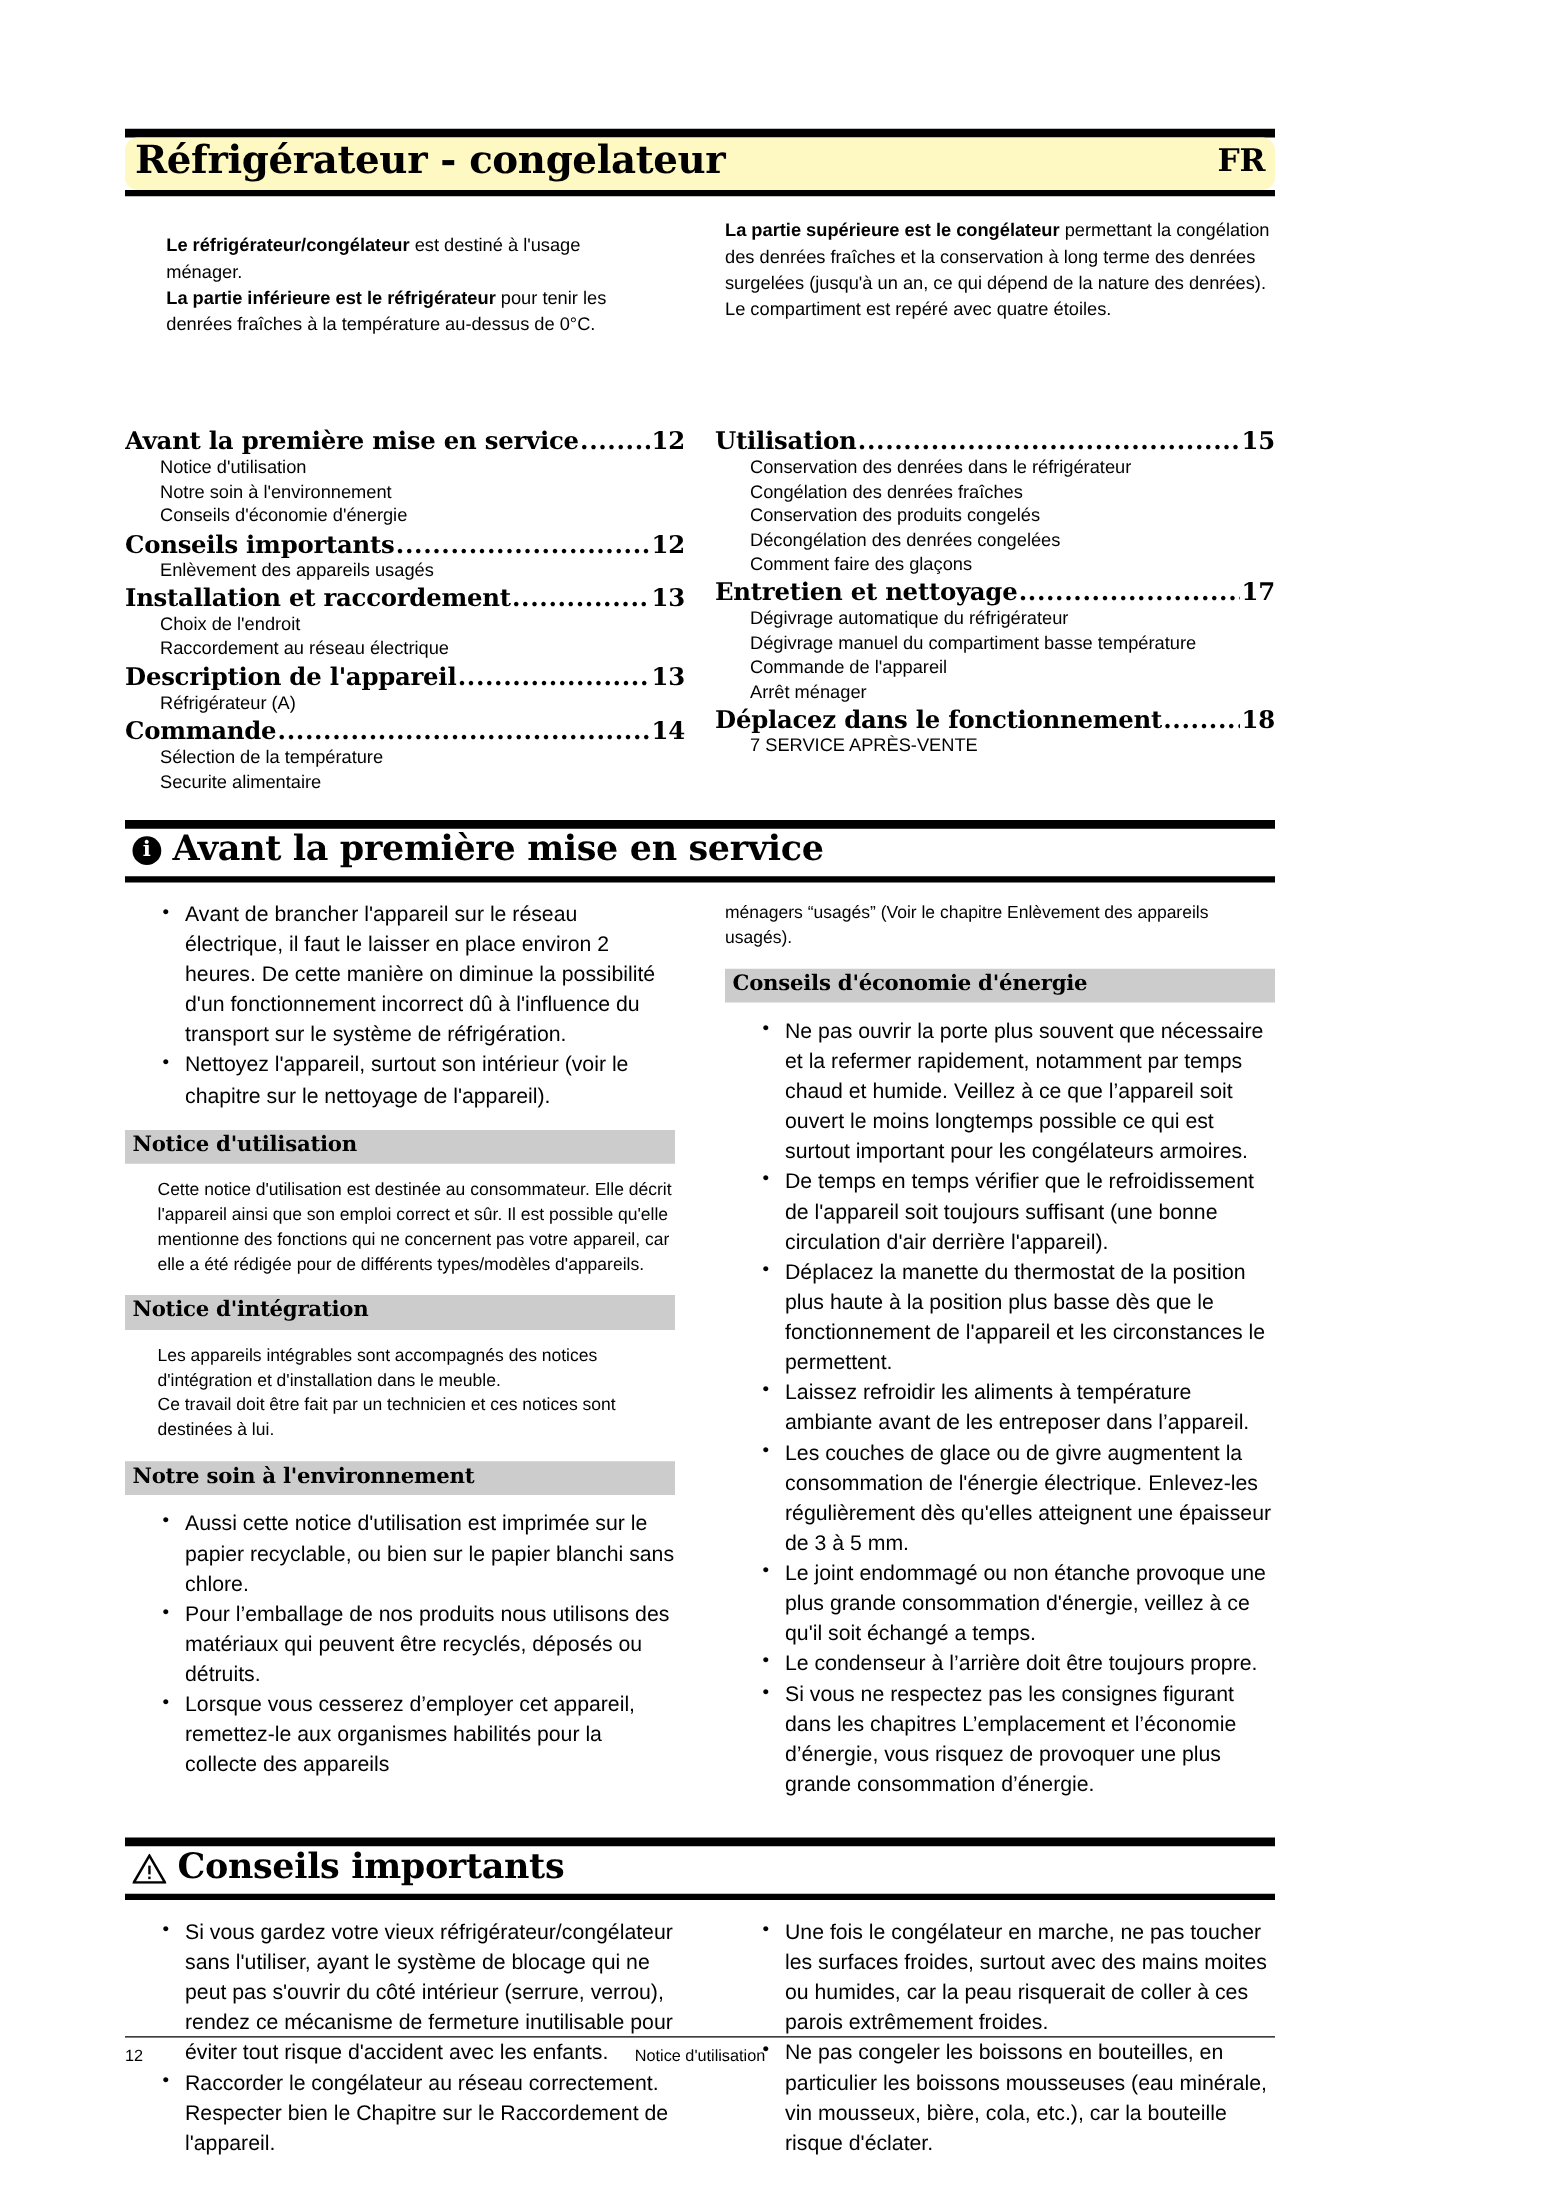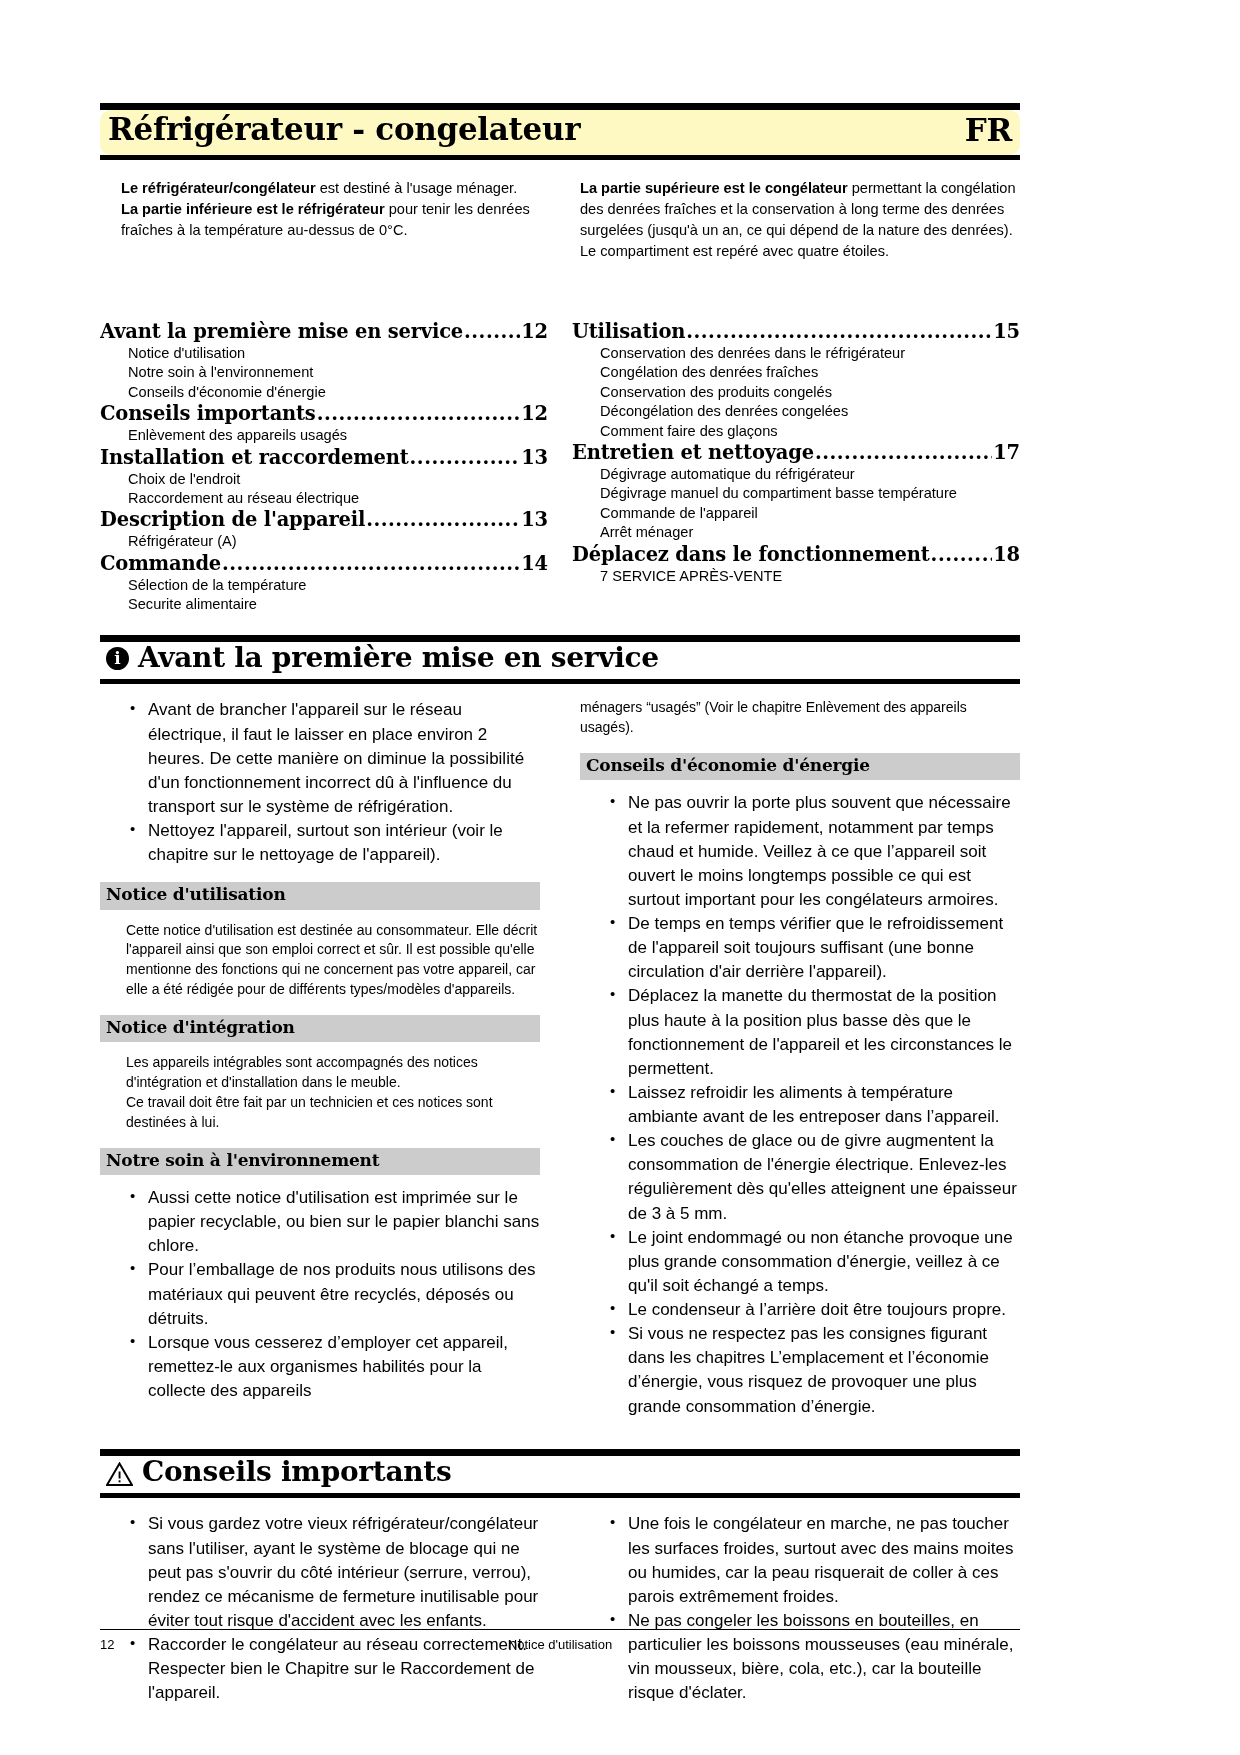--- a/index.html
+++ b/index.html
@@ -36,21 +36,21 @@
     margin: 0;
     font-family: "DejaVu Serif", serif;
     font-weight: bold;
     font-size: 31px;
     letter-spacing: -0.3px;
     line-height: 1.08;
   }
   .title-band .lang {
     font-family: "DejaVu Serif", serif;
     font-weight: bold;
-    font-size: 31px;
+    font-size: 25px;
     letter-spacing: -0.3px;
   }
 
   
   .intro {
     display: flex;
     gap: 40px;
     margin-top: 18px;
     font-size: 14.6px;
     line-height: 1.44;
@@ -209,21 +209,21 @@
     <div class="rule-thick"></div>
     <div class="title-band">
       <h1>Réfrigérateur - congelateur</h1>
       <span class="lang">FR</span>
     </div>
     <div class="rule-med"></div>
   </div>
 
   <div class="intro">
     <div class="col left">
-      <p style="margin:0">
+      <p style="margin:12px">
         <b>Le réfrigérateur/congélateur</b><span> est destiné à l'usage ménager.</span><br>
         <b>La partie inférieure est le réfrigérateur</b><span> pour tenir les denrées fraîches à la température au-dessus de 0°C.</span>
       </p>
     </div>
     <div class="col right">
       <p style="margin:0">
         <b>La partie supérieure est le congélateur</b><span> permettant la congélation des denrées fraîches et la conservation à long terme des denrées surgelées (jusqu'à un an, ce qui dépend de la nature des denrées).</span><br>
         <span>Le compartiment est repéré avec quatre étoiles.</span>
       </p>
     </div>

